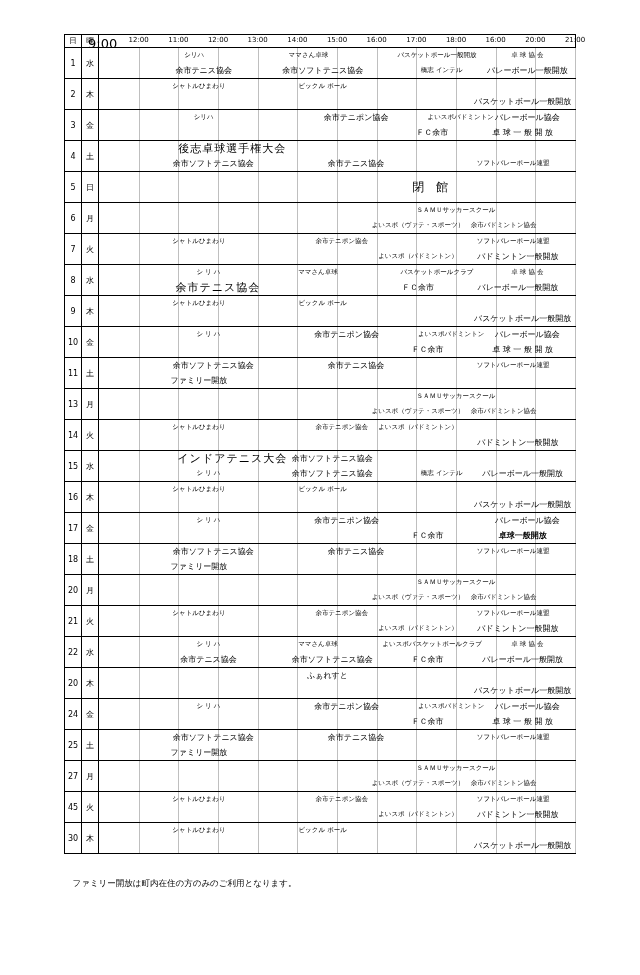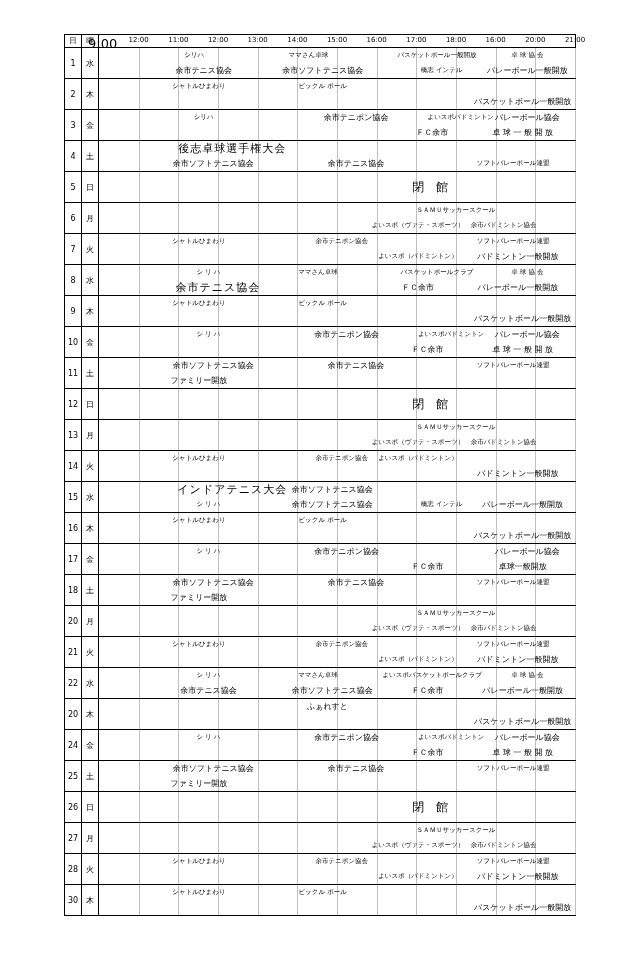--- a/index.html
+++ b/index.html
@@ -392,41 +392,20 @@
               <div class="vline" style="left: 91.6667%;"></div>
               <div class="vline" style="left: 100%;"></div>
               <div class="ev md" style="left: 10%; width: 28%; top: 0px;">余市ソフトテニス協会</div>
               <div class="ev md" style="left: 42%; width: 24%; top: 0px;">余市テニス協会</div>
               <div class="ev sm" style="left: 74%; width: 26%; top: 0px;">ソフトバレーボール連盟</div>
               <div class="ev md" style="left: 8%; width: 26%; top: 15px;">ファミリー開放</div>
             </div>
           </td>
         </tr>
         <tr>
-          <td class="daycell">12</td>
-          <td class="weekcell">日</td>
-          <td colspan="26" class="content">
-            <div style="position: relative; height: 30px;">
-              <div class="vline" style="left: 8.33333%;"></div>
-              <div class="vline" style="left: 16.6667%;"></div>
-              <div class="vline" style="left: 25%;"></div>
-              <div class="vline" style="left: 33.3333%;"></div>
-              <div class="vline" style="left: 41.6667%;"></div>
-              <div class="vline" style="left: 50%;"></div>
-              <div class="vline" style="left: 58.3333%;"></div>
-              <div class="vline" style="left: 66.6667%;"></div>
-              <div class="vline" style="left: 75%;"></div>
-              <div class="vline" style="left: 83.3333%;"></div>
-              <div class="vline" style="left: 91.6667%;"></div>
-              <div class="vline" style="left: 100%;"></div>
-              <div class="closed" style="position: absolute; left: 55%; top: 7px; width: 30%;">閉 館</div>
-            </div>
-          </td>
-        </tr>
-        <tr>
           <td class="daycell">13</td>
           <td class="weekcell">月</td>
           <td colspan="26" class="content">
             <div style="position: relative; height: 30px;">
               <div class="vline" style="left: 8.33333%;"></div>
               <div class="vline" style="left: 16.6667%;"></div>
               <div class="vline" style="left: 25%;"></div>
               <div class="vline" style="left: 33.3333%;"></div>
               <div class="vline" style="left: 41.6667%;"></div>
               <div class="vline" style="left: 50%;"></div>
@@ -529,21 +508,21 @@
               <div class="vline" style="left: 58.3333%;"></div>
               <div class="vline" style="left: 66.6667%;"></div>
               <div class="vline" style="left: 75%;"></div>
               <div class="vline" style="left: 83.3333%;"></div>
               <div class="vline" style="left: 91.6667%;"></div>
               <div class="vline" style="left: 100%;"></div>
               <div class="ev sm" style="left: 14%; width: 18%; top: 0px;">シ リ ハ</div>
               <div class="ev md" style="left: 38%; width: 28%; top: 0px;">余市テニポン協会</div>
               <div class="ev md" style="left: 80%; width: 20%; top: 0px;">バレーボール協会</div>
               <div class="ev md" style="left: 60%; width: 18%; top: 15px;">ＦＣ余市</div>
-              <div class="ev md" style="left: 78%; width: 22%; top: 15px;">卓球一般開放</div>
+              <div class="ev md" style="left: 78%; width: 22%; top: 15px; font-weight: bold;">卓球一般開放</div>
             </div>
           </td>
         </tr>
         <tr>
           <td class="daycell">18</td>
           <td class="weekcell">土</td>
           <td colspan="26" class="content">
             <div style="position: relative; height: 30px;">
               <div class="vline" style="left: 8.33333%;"></div>
               <div class="vline" style="left: 16.6667%;"></div>
@@ -706,41 +685,20 @@
               <div class="vline" style="left: 91.6667%;"></div>
               <div class="vline" style="left: 100%;"></div>
               <div class="ev md" style="left: 10%; width: 28%; top: 0px;">余市ソフトテニス協会</div>
               <div class="ev md" style="left: 42%; width: 24%; top: 0px;">余市テニス協会</div>
               <div class="ev sm" style="left: 74%; width: 26%; top: 0px;">ソフトバレーボール連盟</div>
               <div class="ev md" style="left: 8%; width: 26%; top: 15px;">ファミリー開放</div>
             </div>
           </td>
         </tr>
         <tr>
-          <td class="daycell">26</td>
-          <td class="weekcell">日</td>
-          <td colspan="26" class="content">
-            <div style="position: relative; height: 30px;">
-              <div class="vline" style="left: 8.33333%;"></div>
-              <div class="vline" style="left: 16.6667%;"></div>
-              <div class="vline" style="left: 25%;"></div>
-              <div class="vline" style="left: 33.3333%;"></div>
-              <div class="vline" style="left: 41.6667%;"></div>
-              <div class="vline" style="left: 50%;"></div>
-              <div class="vline" style="left: 58.3333%;"></div>
-              <div class="vline" style="left: 66.6667%;"></div>
-              <div class="vline" style="left: 75%;"></div>
-              <div class="vline" style="left: 83.3333%;"></div>
-              <div class="vline" style="left: 91.6667%;"></div>
-              <div class="vline" style="left: 100%;"></div>
-              <div class="closed" style="position: absolute; left: 55%; top: 7px; width: 30%;">閉 館</div>
-            </div>
-          </td>
-        </tr>
-        <tr>
           <td class="daycell">27</td>
           <td class="weekcell">月</td>
           <td colspan="26" class="content">
             <div style="position: relative; height: 30px;">
               <div class="vline" style="left: 8.33333%;"></div>
               <div class="vline" style="left: 16.6667%;"></div>
               <div class="vline" style="left: 25%;"></div>
               <div class="vline" style="left: 33.3333%;"></div>
               <div class="vline" style="left: 41.6667%;"></div>
               <div class="vline" style="left: 50%;"></div>
@@ -750,21 +708,21 @@
               <div class="vline" style="left: 83.3333%;"></div>
               <div class="vline" style="left: 91.6667%;"></div>
               <div class="vline" style="left: 100%;"></div>
               <div class="ev sm" style="left: 62%; width: 26%; top: 0px;">ＳＡＭＵサッカースクール</div>
               <div class="ev sm" style="left: 72%; width: 26%; top: 15px;">余市バドミントン協会</div>
               <div class="ev sm" style="left: 56%; width: 22%; top: 15px;">よいスポ（ヴァテ・スポーツ）</div>
             </div>
           </td>
         </tr>
         <tr>
-          <td class="daycell">28</td>
+          <td class="daycell">45</td>
           <td class="weekcell">火</td>
           <td colspan="26" class="content">
             <div style="position: relative; height: 30px;">
               <div class="vline" style="left: 8.33333%;"></div>
               <div class="vline" style="left: 16.6667%;"></div>
               <div class="vline" style="left: 25%;"></div>
               <div class="vline" style="left: 33.3333%;"></div>
               <div class="vline" style="left: 41.6667%;"></div>
               <div class="vline" style="left: 50%;"></div>
               <div class="vline" style="left: 58.3333%;"></div>
@@ -801,15 +759,16 @@
               <div class="ev sm" style="left: 10%; width: 22%; top: 0px;">シャトルひまわり</div>
               <div class="ev sm" style="left: 36%; width: 22%; top: 0px;">ビックル ボール</div>
               <div class="ev md" style="left: 78%; width: 22%; top: 15px;">バスケットボール一般開放</div>
             </div>
           </td>
         </tr>
       </tbody>
   </table>
 
   <div class="footer">
+    <div>　ファミリー開放は町内在住の方のみのご利用となります。</div>
   </div>
 
 </div>
 
 </body></html>

